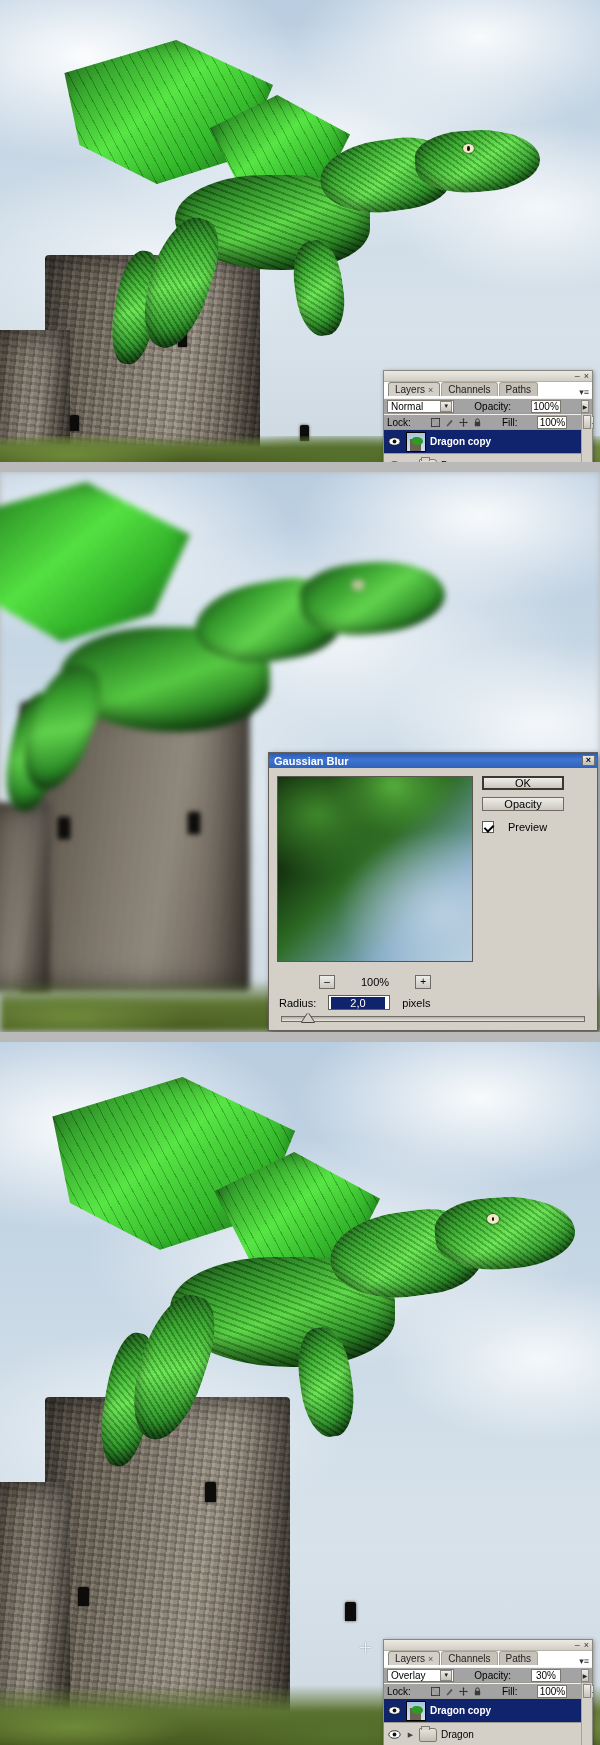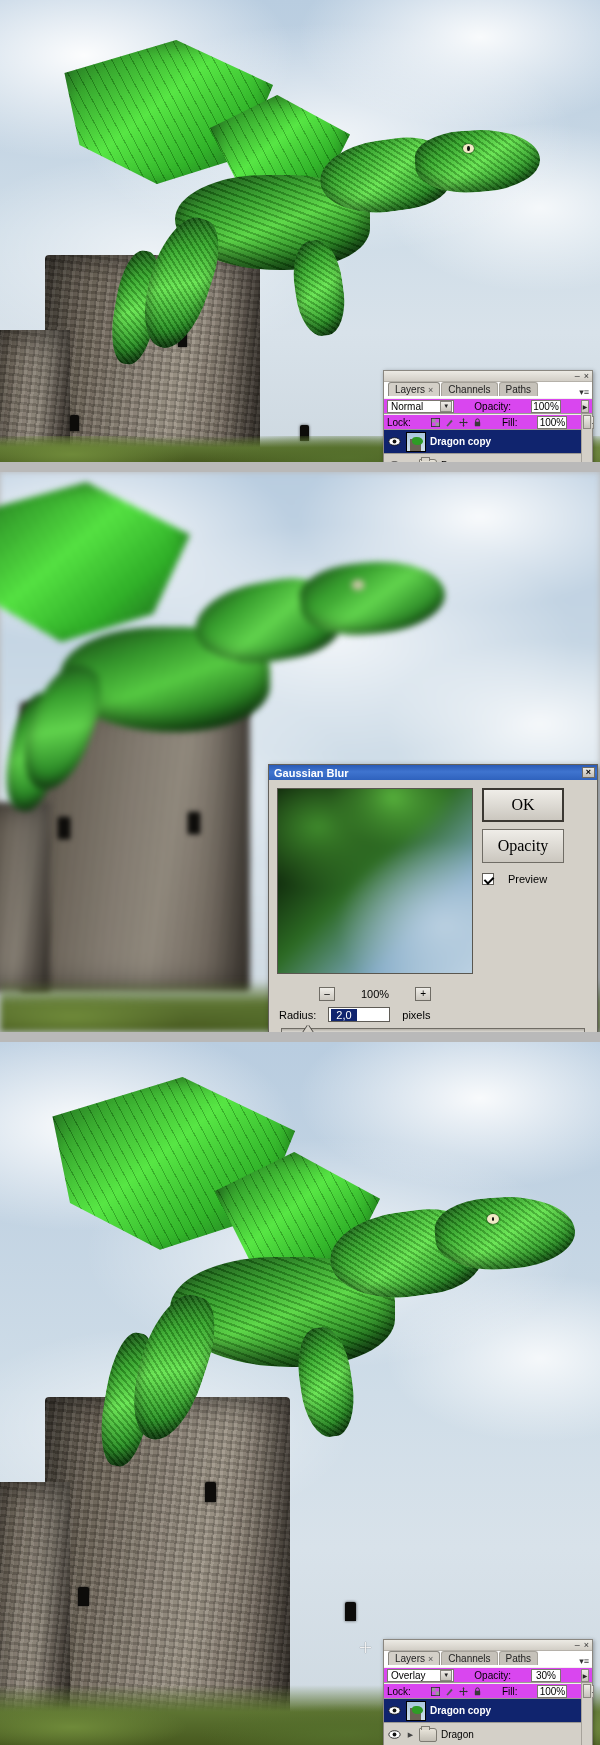--- a/index.html
+++ b/index.html
@@ -117,21 +117,21 @@
     display:flex; align-items:center; gap:3px;
     background:#c6c2ba; border:1px solid #a7a39b; border-bottom:none;
     border-radius:3px 3px 0 0; font-size:10px; color:#222;
   }
   .ps-tab.active { background:#d4d0c8; border-color:#8a8780; font-weight:normal; }
   .tab-x { font-size:9px; color:#555; }
   .ps-menu-btn { position:absolute; right:3px; bottom:1px; font-size:9px; line-height:9px; color:#333; }
   .ps-row {
     display:flex; align-items:center; height:16px;
     border-top:1px solid #f2f0ec; border-bottom:1px solid #9d9a93;
-    padding:0 3px; gap:20px; background:#d946ef;
+    padding:0 3px; gap:20px; background:#a3a3a3;
   }
   .blend-select {
     width:88px; height:13px; background:#fff; border:1px solid #7b7870;
     display:flex; align-items:center; justify-content:space-between;
     padding:0 1px 0 3px; font-size:10px;
   }
   .sel-arrow {
     width:12px; height:11px; background:linear-gradient(180deg,#efede8,#c7c3bb);
     border:1px solid #8a8780; display:flex; align-items:center; justify-content:center;
     font-size:6px; color:#222;
@@ -205,23 +205,23 @@
     position:absolute; inset:-12px;
     background:
       radial-gradient(ellipse 120px 90px at 24% 24%, #3f8a2c, rgba(20,40,12,0) 70%),
       radial-gradient(ellipse 90px 70px at 58% 10%, #57b23c, rgba(20,40,12,0) 70%),
       radial-gradient(ellipse 150px 120px at 82% 72%, #b9cfe0, rgba(185,207,224,0) 72%),
       linear-gradient(135deg,#060f05 0%, #13310f 28%, #2c6a23 46%, #7ea7c4 72%, #cbdceb 100%);
     filter: blur(4px);
   }
   .dlg-right { width:82px; display:flex; flex-direction:column; gap:7px; align-items:stretch; }
   .btn {
-    height:34px; background:linear-gradient(180deg,#efede8,#cbc7bf);
+    height:14px; background:linear-gradient(180deg,#efede8,#cbc7bf);
     border:1px solid #6f6c65; display:flex; align-items:center; justify-content:center;
-    font-size:16px; color:#000;font-family:Liberation Serif, serif;
+    font-size:11px; color:#000;
   }
   .btn.default { border:2px solid #3b3833; }
   .chk-row { display:flex; align-items:center; gap:14px; margin-top:3px; }
   .chk { width:12px; height:12px; background:#fff; border:1px solid #5f5c56; position:relative; }
   .chk.on::after {
     content:""; position:absolute; left:2px; top:5px; width:4px; height:7px;
     border:solid #000; border-width:0 2px 2px 0; transform:rotate(45deg); top:1px; left:3px;
   }
   .zoom-row {
     display:flex; align-items:center; justify-content:center; gap:26px;
@@ -231,21 +231,21 @@
     width:16px; height:14px; background:linear-gradient(180deg,#efede8,#cbc7bf);
     border:1px solid #6f6c65; display:flex; align-items:center; justify-content:center;
     font-size:10px; line-height:10px;
   }
   .zval { font-size:11px; }
   .radius-row { display:flex; align-items:center; gap:12px; padding:6px 8px 0 10px; }
   .radius-input {
     width:62px; height:15px; background:#fff; border:1px solid #5f5c56;
     display:flex; align-items:center; padding-left:2px;
   }
-  .radius-input .selnum { background:#10246e; color:#fff; font-size:11px; padding:0 5px; }
+  .radius-input .selnum { background:#10246e; color:#fff; font-size:11px; padding:0 19px; }
   .slider-wrap { padding:6px 12px 8px 12px; position:relative; }
   .slider-track { height:6px; background:linear-gradient(180deg,#b3afa7,#e8e5df); border:1px solid #6f6c65; }
   .slider-knob {
     position:absolute; left:33px; top:3px; width:0; height:0;
     border-left:6px solid transparent; border-right:6px solid transparent; border-bottom:9px solid #d4d0c8;
     filter: drop-shadow(0 1px 0 #4a4742) drop-shadow(-1px 0 0 #4a4742) drop-shadow(1px 0 0 #4a4742);
   }
 
   
   .crosshair { position:absolute; width:11px; height:11px; }
@@ -391,21 +391,21 @@
       <div class="neck" style="left:195px; top:110px; width:145px; height:80px; border-radius:55% 45% 40% 60%; transform:rotate(-10deg);"></div>
       <div class="head" style="left:300px; top:90px; width:145px; height:72px; border-radius:42% 58% 50% 50%; transform:rotate(-6deg);"></div>
       <div class="eye" style="left:352px; top:108px; width:12px; height:10px;"></div>
       <div class="limb" style="left:10px; top:220px; width:48px; height:120px; border-radius:45%; transform:rotate(12deg);"></div>
       <div class="tail" style="left:30px; top:190px; width:62px; height:130px; border-radius:50% 40% 48% 52%; transform:rotate(20deg);"></div>
     </div>
 
     <div class="grass blurred" style="height:52px;"></div>
   </div>
 
-  <div class="dlg" style="left:268px; top:280px; width:330px;margin-top:12px;">
+  <div class="dlg" style="left:268px; top:280px; width:330px;">
     <div class="dlg-title">
       <span>Gaussian Blur</span>
       <span class="dlg-close">×</span>
     </div>
     <div class="dlg-body">
       <div class="preview-box">
         <div class="pv-img"></div>
       </div>
       <div class="dlg-right">
         <div class="btn default">OK</div>

